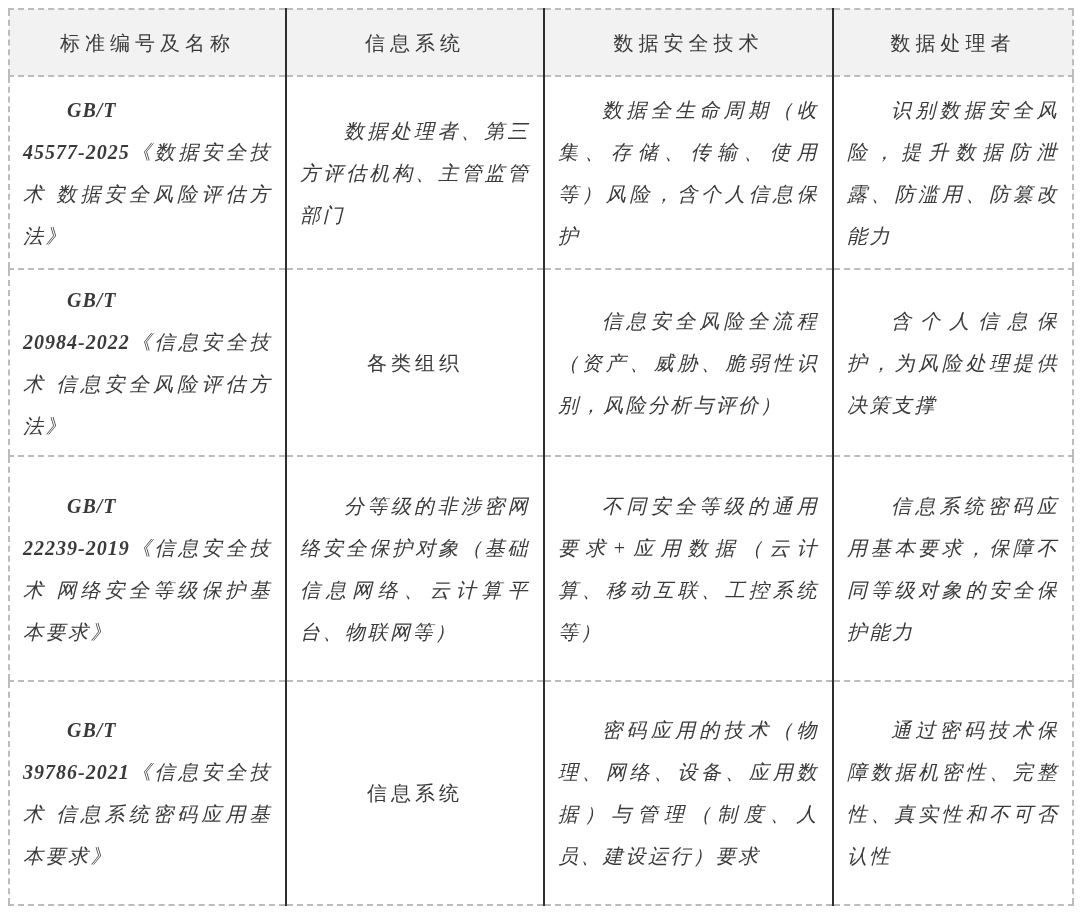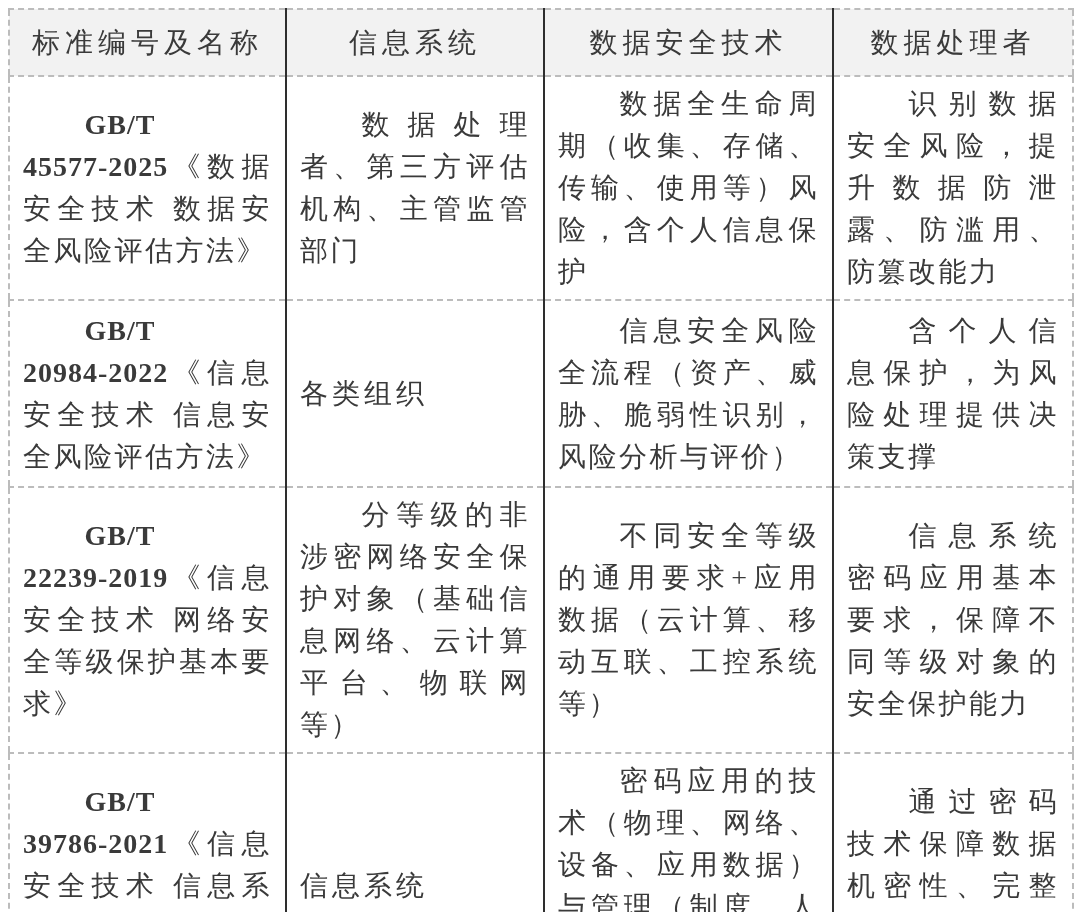--- a/index.html
+++ b/index.html
@@ -27,21 +27,21 @@
     height:896px;
     table-layout:fixed;
     border-collapse:collapse;
     border:2px dashed var(--grid-dashed);
   }
   .std-table th,
   .std-table td{
     box-sizing:border-box;
     vertical-align:middle;
     padding:6px 13px;
-    font-size:28px;
+    font-size:20px;
     line-height:42px;
     letter-spacing:2.5px;
     font-weight:normal;
     border-top:2px dashed var(--grid-dashed);
     border-bottom:2px dashed var(--grid-dashed);
   }
   
   .std-table th + th,
   .std-table td + td{
     border-left:2px solid var(--grid-solid);
@@ -49,27 +49,29 @@
   .std-table thead th{
     background:var(--header-bg);
     text-align:center;
     letter-spacing:5px;
     height:67px;
     padding:0 6px;
   }
   .par{
     text-align:justify;
     text-indent:2.2em;
+    font-style:italic;
   }
   .code{
     font-weight:bold;
     white-space:pre-wrap;
     letter-spacing:1px;
   }
   td.center-cell{
+    text-align:center;
   }
   td.center-cell .single{
     text-indent:0;
     letter-spacing:4px;
   }
   tr.r1{height:193px;}
   tr.r2{height:187px;}
   tr.r3{height:225px;}
   tr.r4{height:224px;}
 </style>

